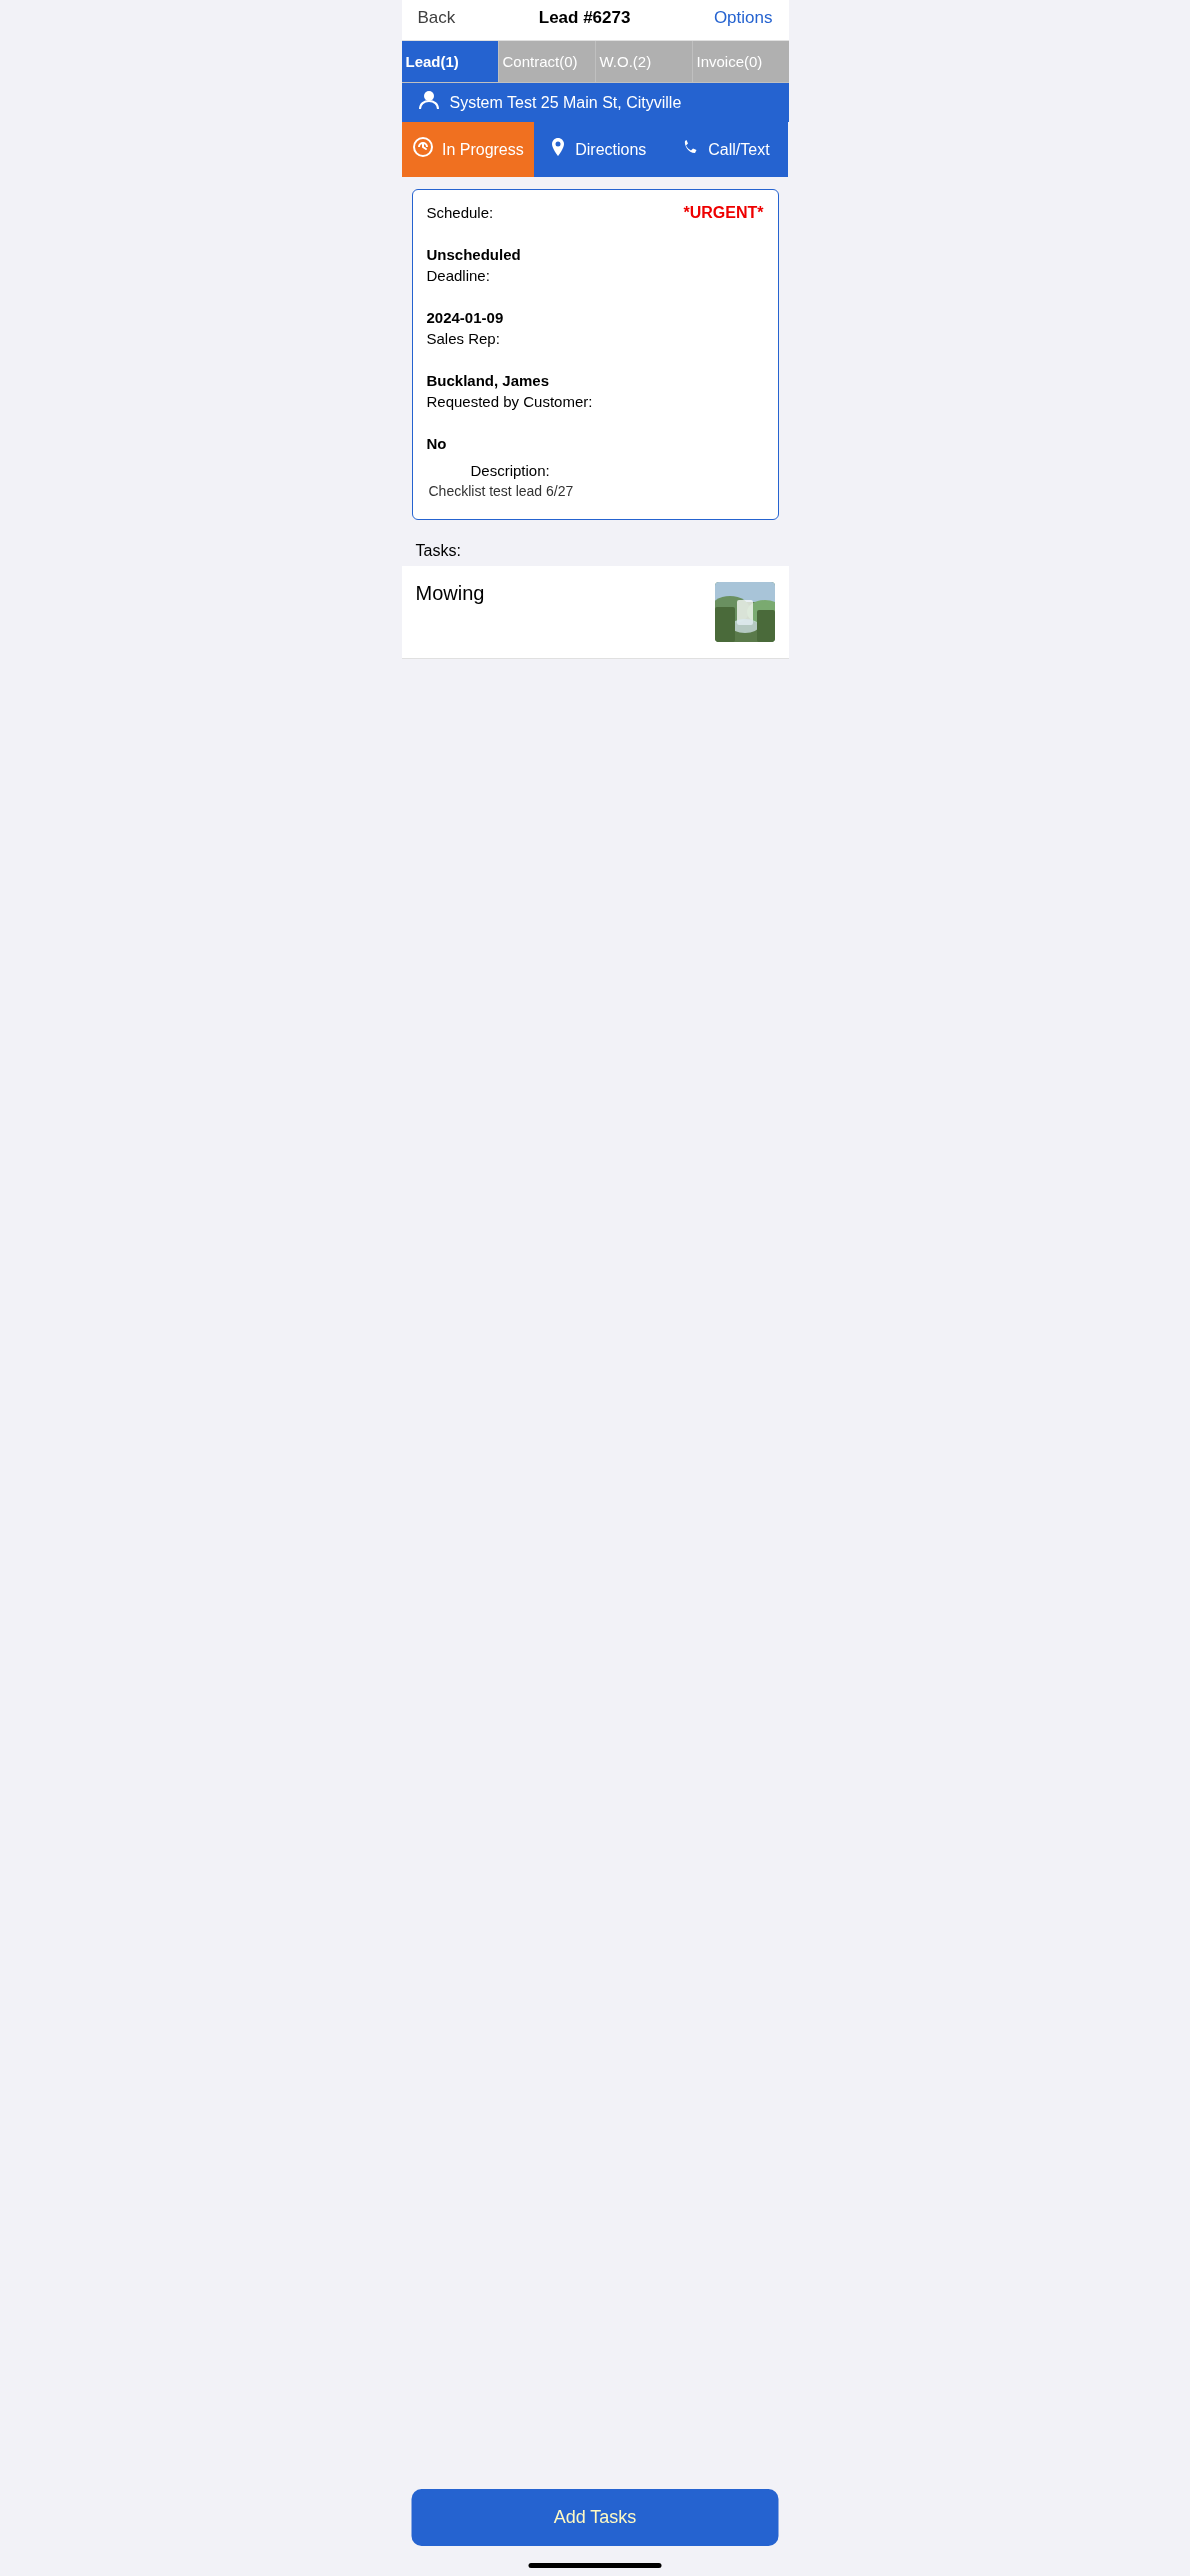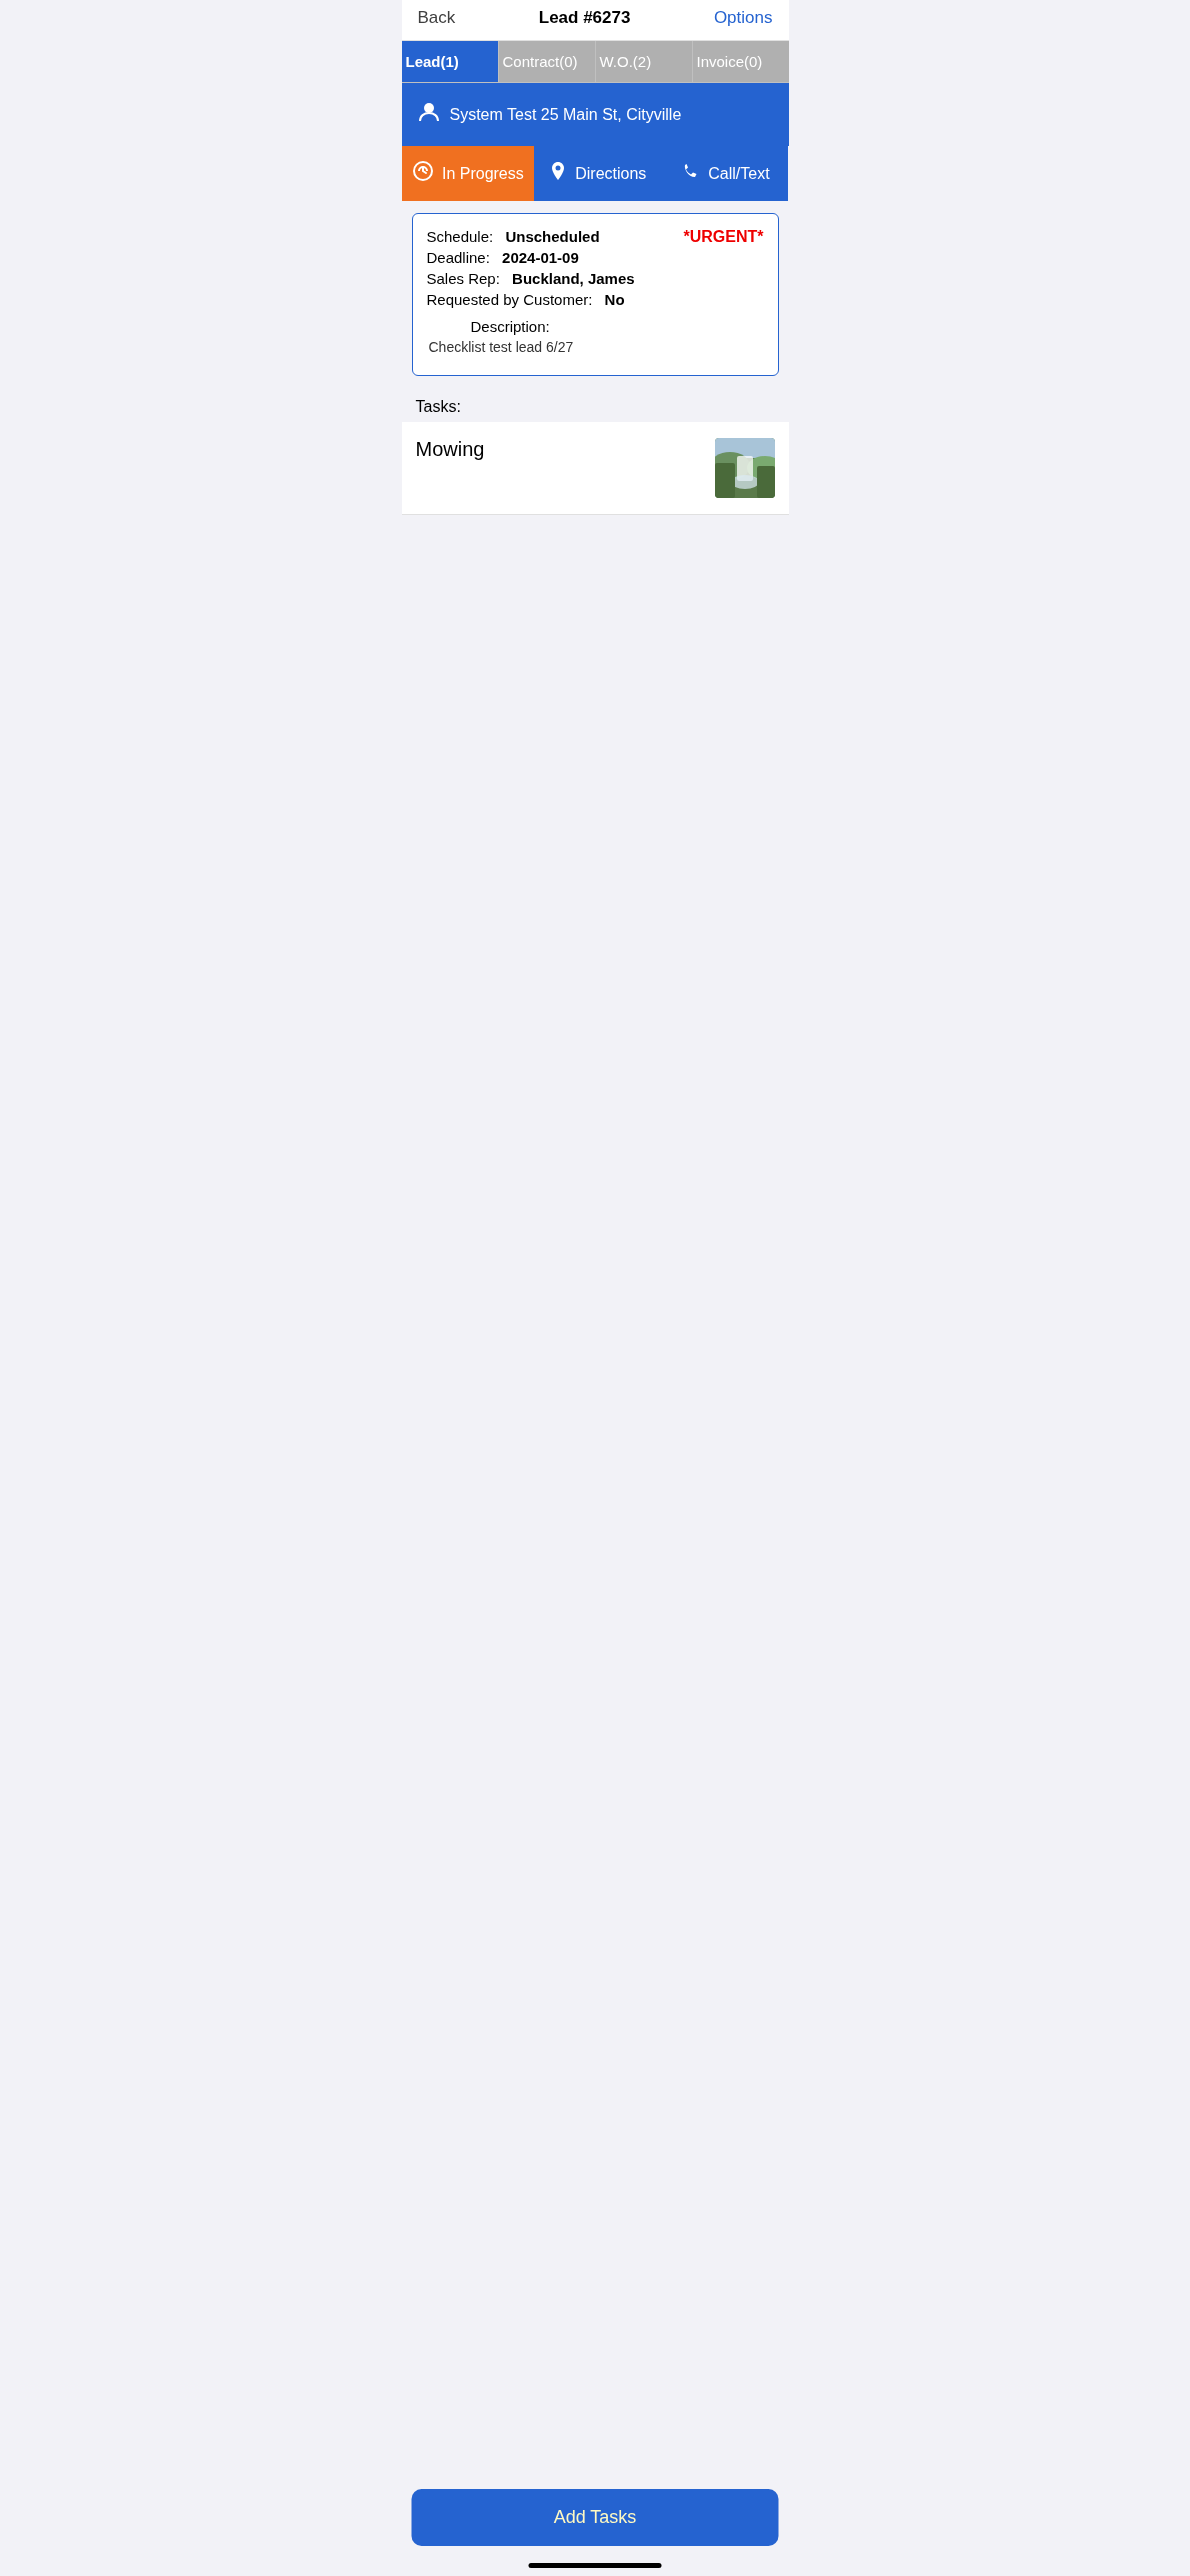--- a/index.html
+++ b/index.html
@@ -100,21 +100,21 @@
       background: #b0b0b0;
       color: #fff;
       font-weight: 400;
     }
 
     
     .address-banner {
       display: flex;
       align-items: center;
       background: #2563d0;
-      padding: 18px 16px;
+      padding: 6px 16px;
       gap: 10px;
       cursor: pointer;
     }
     .address-banner-icon {
       color: #fff;
       font-size: 20px;
       flex-shrink: 0;
     }
     .address-banner-text {
       color: #fff;
@@ -166,20 +166,21 @@
       border-radius: 6px;
       padding: 14px 14px 20px 14px;
     }
     .info-row {
       font-size: 15px;
       color: #000;
       margin-bottom: 4px;
       display: flex;
       align-items: flex-start;
       gap: 4px;
+      flex-direction: column;
     }
     .info-row .label { font-weight: 400; }
     .info-row .value { font-weight: 700; }
     .info-row-urgent {
       margin-left: auto;
       color: #e00;
       font-size: 16px;
       font-weight: 600;
     }
     .info-row-top {

